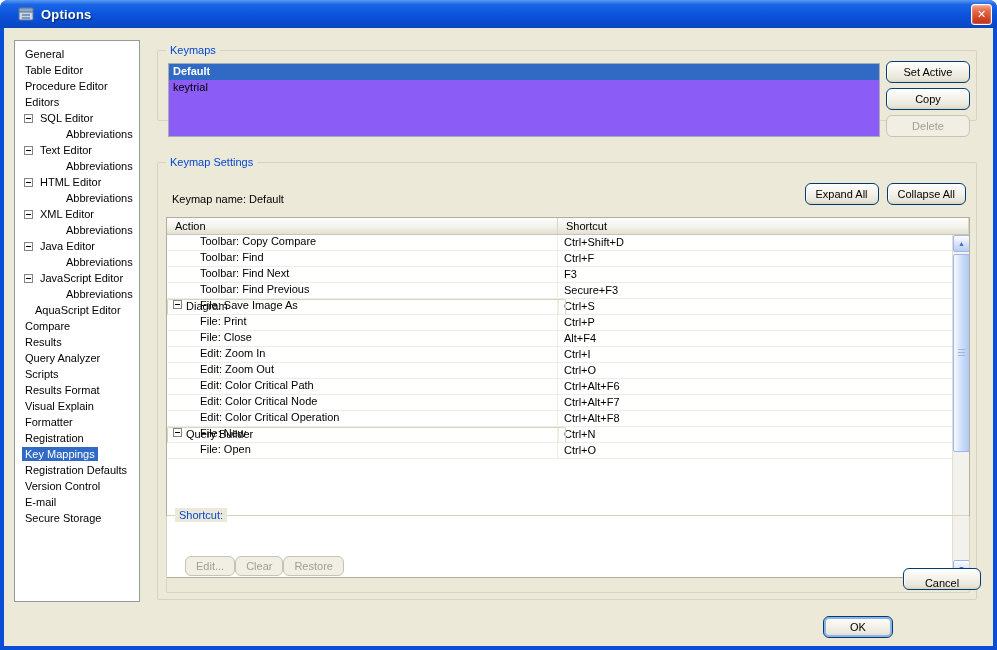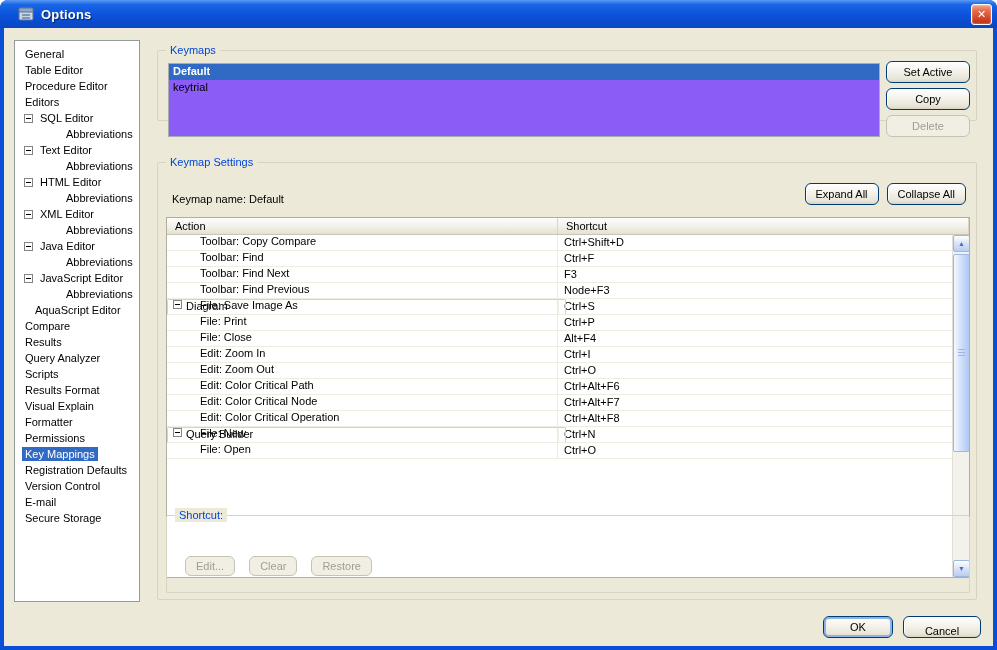--- a/index.html
+++ b/index.html
@@ -42,21 +42,21 @@
   .keymap-item { height:16px; line-height:15px; padding-left:4px; cursor:default; }
   .keymap-item.selected { background:var(--selection,#316AC5); color:#fff; font-weight:bold; }
   .keymap-buttons { position:absolute; right:6px; top:10px; display:flex; flex-direction:column; gap:5px; }
 
   
   .xp-btn { font-family:inherit; font-size:11px; height:22px; padding:0 10px; border:1px solid #003C74; border-radius:6px;
     background:linear-gradient(180deg,#FFFFFF 0%,#F4F2EA 45%,#E8E5D8 85%,#D8D4C4 100%); color:#000; cursor:pointer;
     box-shadow:inset 1px 1px 0 rgba(255,255,255,.85); }
   .xp-btn.disabled { border-color:#C6C3B3; color:#A09E93; background:#F1EFE3; box-shadow:none; cursor:default; }
   .xp-btn.w84 { width:84px; padding:0; }
-  .xp-btn.default { box-shadow:inset 0 0 0 2px #8CB4E8; }
+  .xp-btn.default { box-shadow:inset 0 0 0 2px #8CB4E8;margin-top:48px; }
 
   
   .settings-group { left:0; top:134px; width:820px; height:438px; }
   .keymap-name { position:absolute; left:14px; top:30px; }
   .hdr-buttons { position:absolute; right:10px; top:20px; display:flex; gap:8px;justify-content:center; }
 
   .table-wrap { position:absolute; left:8px; top:54px; width:804px; height:361px; background:#fff; border:1px solid #B2AE9E; overflow:hidden; }
   .thead { display:flex; height:17px; background:linear-gradient(180deg,#FDFDFB 0%,#F2F1EA 55%,#E4E1D2 100%); border-bottom:1px solid #C9C5B4; }
   .th { line-height:16px; padding-left:8px; border-right:1px solid #D8D5C6; white-space:nowrap; }
   .th.ca { width:391px; flex:none; }
@@ -74,21 +74,21 @@
     font-size:7px; color:#4D6FB8; border:1px solid #9EB6E4; border-radius:2px;
     background:linear-gradient(180deg,#FEFEFE 0%,#D6E1F8 55%,#B9CCF3 100%); cursor:pointer; }
   .sb-up { top:0; } .sb-down { bottom:0; }
   .sb-thumb { position:absolute; left:0; top:19px; width:17px; height:198px; border:1px solid #9EB6E4; border-radius:2px;
     background:linear-gradient(90deg,#F6F9FF 0%,#CFDEFA 50%,#B0C8F1 100%); cursor:grab; }
   .sb-thumb::after { content:""; position:absolute; left:4px; right:4px; top:50%; margin-top:-4px; height:7px;
     background:repeating-linear-gradient(180deg,#9EB6E4 0 1px,transparent 1px 3px); }
 
   
   .shortcut-group { left:8px; top:352px; width:804px; height:78px; }
-  .shortcut-buttons { position:absolute; left:18px; top:40px; display:flex; gap:14px; }
+  .shortcut-buttons { position:absolute; left:18px; top:40px; display:flex; }
   .shortcut-buttons .xp-btn { height:20px; }
 
   .footer { position:absolute; right:12px; bottom:8px; display:flex; gap:10px; }
   .footer .xp-btn.ok { width:70px; padding:0; }
   .footer .xp-btn.cancel { width:78px; padding:8px; }
 </style>
 </head>
 <body>
 
 <div class="window">
@@ -201,21 +201,21 @@
         <div class="side-item lvl-0">
 
     <span class="lbl">Visual Explain</span>
   </div>
         <div class="side-item lvl-0">
 
     <span class="lbl">Formatter</span>
   </div>
         <div class="side-item lvl-0">
 
-    <span class="lbl">Permissions</span>
+    <span class="lbl">Registration</span>
   </div>
         <div class="side-item lvl-0 selected">
 
     <span class="lbl">Key Mappings</span>
   </div>
         <div class="side-item lvl-0">
 
     <span class="lbl">Registration Defaults</span>
   </div>
         <div class="side-item lvl-0">
@@ -280,21 +280,21 @@
               <div class="trow item">
     <span class="ca">
                   <span class="ra">Toolbar: Find Next</span>
                 </span>
     <span class="cs rs">F3</span>
   </div>
               <div class="trow item">
     <span class="ca">
                   <span class="ra">Toolbar: Find Previous</span>
                 </span>
-    <span class="cs rs">Node+F3</span>
+    <span class="cs rs">Secure+F3</span>
   </div>
               <div class="trow group">
     <span class="ca">
                   <span class="minus-box"></span>
                   <span class="ra">Diagram</span>
                 </span>
     <span class="cs rs"></span>
   </div>
               <div class="trow item">
     <span class="ca">

